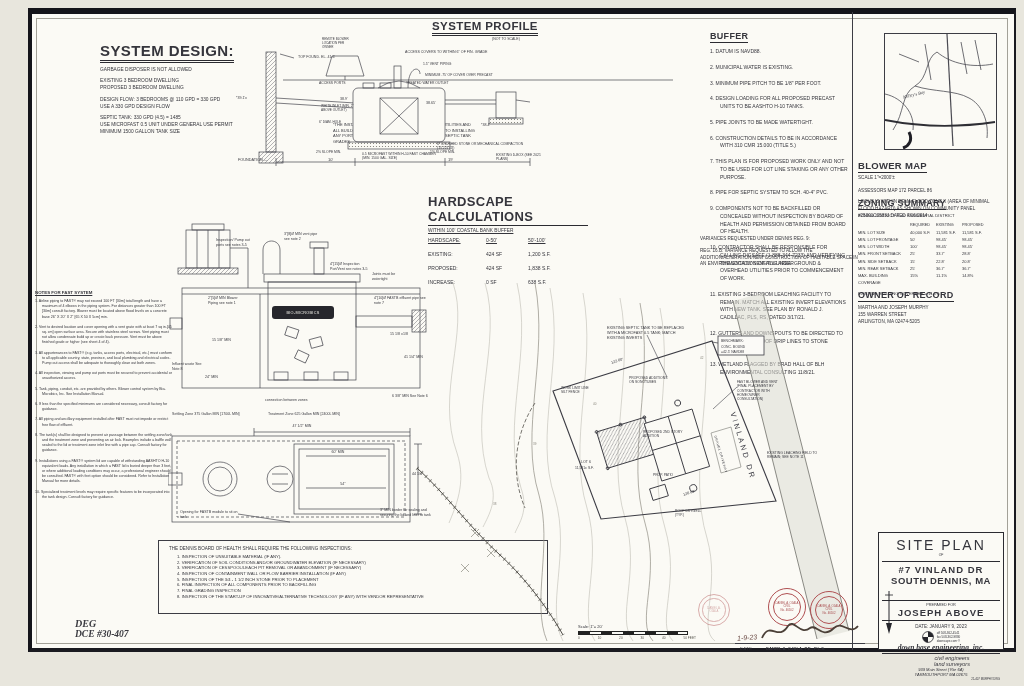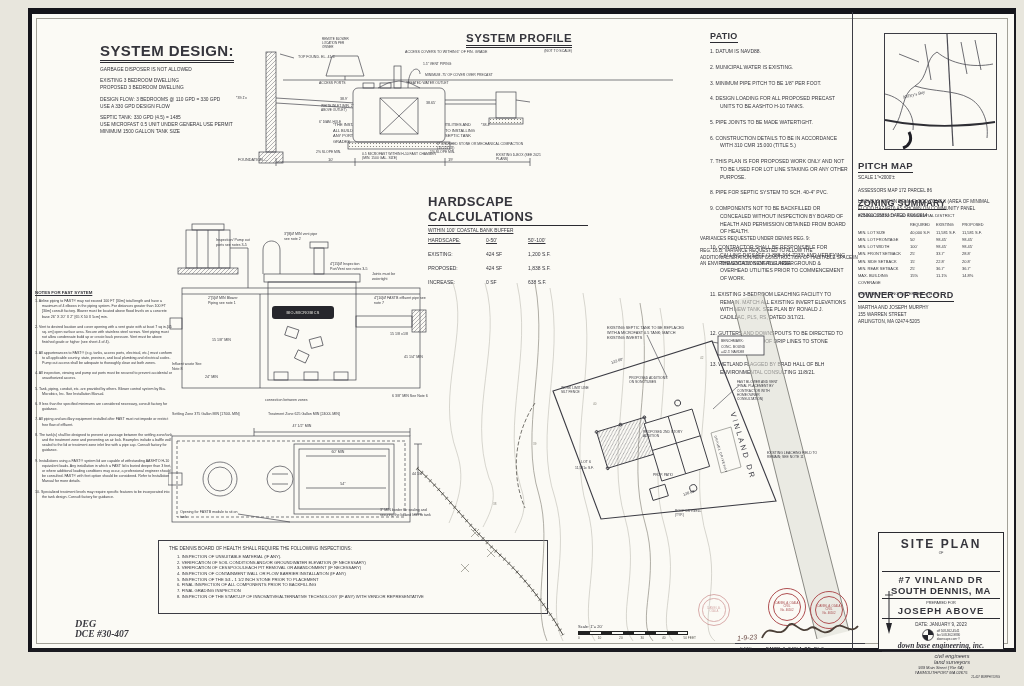--- a/index.html
+++ b/index.html
@@ -49,21 +49,21 @@
         <div class="sd-line">DESIGN FLOW: 3 BEDROOMS @ 110 GPD = 330 GPD</div>
         <div class="sd-line">USE A 330 GPD DESIGN FLOW</div>
         <div class="sd-line"></div>
         <div class="sd-line">SEPTIC TANK: 330 GPD (4.5) = 1485</div>
         <div class="sd-line">USE MICROFAST 0.5 UNIT UNDER GENERAL USE PERMIT</div>
         <div class="sd-line">MINIMUM 1500 GALLON TANK SIZE</div>
       </div>
   </div>
   <div class="lbl" style="left:333px;top:122px;width:142px;font-size:4px;line-height:1.4">*THE INSTALLER SHALL VERIFY THE LOCATIONS OF ALL UTILITIES AND ALL BUILDING SEWER OUTLETS AND ELEVATIONS PRIOR TO INSTALLING ANY PORTION OF SEPTIC SYSTEM. MATCH ALL EXISTING SEPTIC TANK GRADES.</div>
 
-  <div class="abs" style="left:432px;top:28px;width:140px;text-align:right">
+  <div class="abs" style="left:432px;top:16px;width:140px;text-align:left">
     <div class="sec-title" style="font-size:11.5px">SYSTEM PROFILE</div>
     <div style="font-size:3.5px;margin-top:1px;margin-left:60px">(NOT TO SCALE)</div>
   </div>
 
   <div class="abs" style="left:228px;top:40px;width:445px;height:158px">
     <svg width="445" height="158" viewBox="0 0 445 158">
       <defs>
         <pattern id="ph" width="4" height="4" patternUnits="userSpaceOnUse">
             <path d="M0,4 L4,0" stroke="#6a6a70" stroke-width="0.5"></path>
           </pattern>
@@ -119,21 +119,21 @@
     <div class="lbl" style="left:88px;top:110px;width:40px;font-size:3.4px">2% SLOPE MIN.</div>
     <div class="lbl" style="left:100px;top:117px;font-size:4px">10'</div>
     <div class="lbl" style="left:134px;top:112px;width:80px;font-size:3.4px">0.5 MICROFAST WITHIN H-10 FAST CHAMBER (MIN. 1500 GAL. SIZE)</div>
     <div class="lbl" style="left:202px;top:110px;width:40px;font-size:3.4px">1% SLOPE MIN.</div>
     <div class="lbl" style="left:220px;top:117px;font-size:4px">19'</div>
     <div class="lbl" style="left:268px;top:113px;width:55px;font-size:3.4px">EXISTING D-BOX (SEE 2021 PLANS)</div>
     <div class="lbl" style="left:10px;top:118px;font-size:3.8px">FOUNDATION —</div>
   </div>
 
   <div class="abs" style="left:710px;top:25px;width:140px">
-    <div class="sec-title2" style="font-size:9px">PATIO</div>
+    <div class="sec-title2" style="font-size:9px">BUFFER</div>
     <div style="margin-top:5px">
 
     <div class="note-item">1. DATUM IS NAVD88.</div>
         <div class="note-item">2. MUNICIPAL WATER IS EXISTING.</div>
         <div class="note-item">3. MINIMUM PIPE PITCH TO BE 1/8" PER FOOT.</div>
         <div class="note-item">4. DESIGN LOADING FOR ALL PROPOSED PRECAST UNITS TO BE AASHTO H-10 TANKS.</div>
         <div class="note-item">5. PIPE JOINTS TO BE MADE WATERTIGHT.</div>
         <div class="note-item">6. CONSTRUCTION DETAILS TO BE IN ACCORDANCE WITH 310 CMR 15.000 (TITLE 5.)</div>
         <div class="note-item">7. THIS PLAN IS FOR PROPOSED WORK ONLY AND NOT TO BE USED FOR LOT LINE STAKING OR ANY OTHER PURPOSE.</div>
         <div class="note-item">8. PIPE FOR SEPTIC SYSTEM TO SCH. 40-4" PVC.</div>
@@ -157,21 +157,21 @@
           <path d="M 76,8 L 82,40"></path>
         <path d="M 90,6 L 96,36"></path>
           <path d="M 14,20 L 34,28"></path>
         <path d="M 0,86 C 30,92 70,94 110,88" stroke-width="1.8" stroke="#2e2e34"></path>
         <path d="M 24,98 C 28,106 24,112 18,114" stroke-width="3" stroke="#1f1f26"></path>
       </g>
     </svg>
     <div class="lbl" style="left:18px;top:58px;font-size:4.5px;font-family:'Liberation Serif',serif;font-style:italic;transform:rotate(-14deg)">Kelley's Bay</div>
   </div>
   <div class="abs" style="left:858px;top:155px;width:145px">
-    <div class="sec-title2" style="font-size:9.5px">PITCH MAP</div>
+    <div class="sec-title2" style="font-size:9.5px">BLOWER MAP</div>
     <div class="locus-line" style="margin-top:2px">SCALE 1"=2000'±</div>
     <div class="locus-line" style="margin-top:6px">ASSESSORS MAP 172 PARCEL 86</div>
     <div class="locus-line" style="margin-top:5px;width:138px">LOCUS IS WITHIN FEMA FLOOD ZONE X (AREA OF MINIMAL FLOOD HAZARD) AS SHOWN ON COMMUNITY PANEL #25001C0583J DATED 7/16/2014</div>
   </div>
 
   <div class="abs" style="left:858px;top:192px;width:146px">
     <div class="sec-title2" style="font-size:9px">ZONING SUMMARY</div>
     <div style="font-size:4.2px;margin-top:3px">ZONING DISTRICT: R-40 RESIDENTIAL DISTRICT</div>
     <div class="zrow zhead" style="margin-top:4px">
       <span></span>
@@ -499,24 +499,24 @@
   </div>
   <div class="abs" style="left:737px;top:634px;font-size:7px;font-style:italic;color:#6b4a44;transform:rotate(-5deg)">1-9-23</div>
   <svg class="abs" style="left:758px;top:616px" width="105" height="28" viewBox="0 0 105 28">
     <path d="M 4,22 C 12,4 20,26 30,10 C 36,2 42,20 52,12 C 58,7 64,24 76,12 C 84,4 92,20 100,10" stroke="#4b4038" stroke-width="1.8" fill="none"></path>
   </svg>
   <div class="abs" style="left:735px;top:643px;width:130px;height:1px;background:#3c3c44"></div>
   <div class="abs" style="left:740px;top:646px;font-size:4px;letter-spacing:.5px">DATE</div>
   <div class="abs" style="left:766px;top:646px;font-size:4.2px;font-weight:bold">DANIEL A. OJALA, P.E., P.L.S.</div>
 
   <div class="tblock abs" style="left:878px;top:532px;width:126px;height:118px;padding:4px 3px 2px">
-    <div style="font-size:12px;letter-spacing:2px;font-weight:bold">SITE PLAN</div>
+    <div style="font-size:14px;letter-spacing:2px;font-weight:normal">SITE PLAN</div>
     <div style="font-size:3.4px">OF</div>
-    <div style="font-size:9.5px;font-weight:bold;letter-spacing:1px;border-top:1px solid #2b2b31;margin-top:16px;padding-top:2px">#7 VINLAND DR</div>
-    <div style="font-size:9.5px;font-weight:bold;letter-spacing:.5px;border-bottom:1px solid #2b2b31;padding-bottom:2px">SOUTH DENNIS, MA</div>
+    <div style="font-size:9.5px;font-weight:bold;letter-spacing:1px;border-top:1px solid #2b2b31;margin-top:4px;padding-top:2px">#7 VINLAND DR</div>
+    <div style="font-size:9.5px;font-weight:bold;letter-spacing:.5px;border-bottom:1px solid #2b2b31;padding-bottom:14px">SOUTH DENNIS, MA</div>
     <div style="font-size:3.8px;margin-top:2px">PREPARED FOR</div>
     <div style="font-size:9.5px;font-weight:bold;letter-spacing:1px;border-bottom:1px solid #2b2b31;padding-bottom:2px">JOSEPH ABOVE</div>
     <div style="font-size:4.5px;margin-top:3px">DATE:  JANUARY 9, 2023</div>
     <div style="display:flex;align-items:center;justify-content:center;gap:3px;margin-top:2px">
       <svg width="12" height="12" viewBox="0 0 12 12">
         <circle cx="6" cy="6" r="5.4" fill="none" stroke="#26262c" stroke-width="0.8"></circle>
         <path d="M 6,6 L 6,0.6 A 5.4,5.4 0 0 1 11.4,6 Z" fill="#26262c"></path>
         <path d="M 6,6 L 6,11.4 A 5.4,5.4 0 0 1 0.6,6 Z" fill="#26262c"></path>
       </svg>
       <div style="text-align:left">

